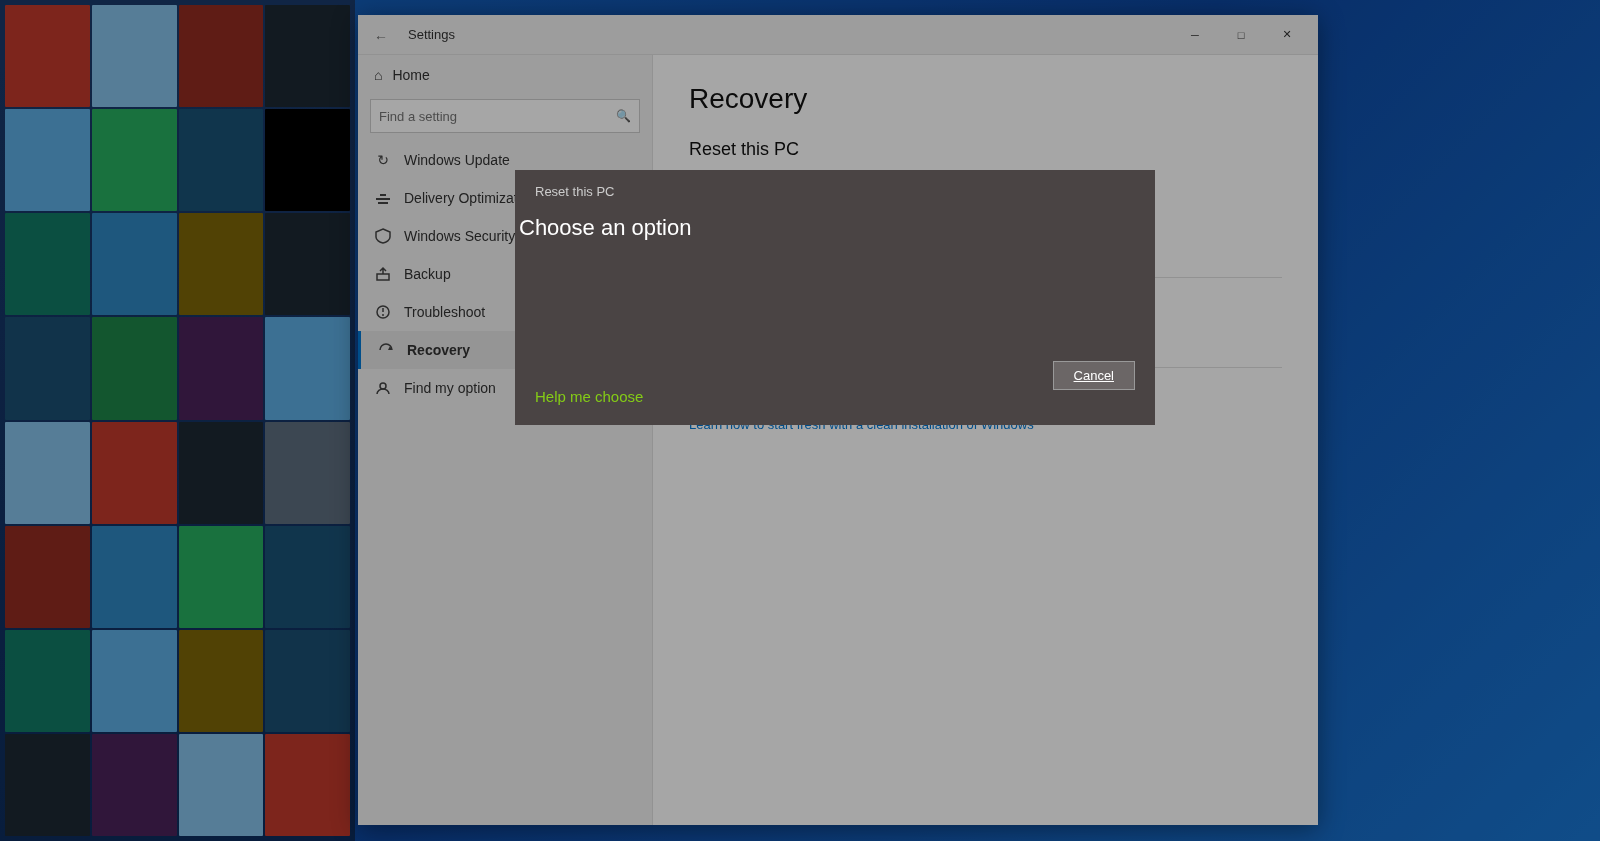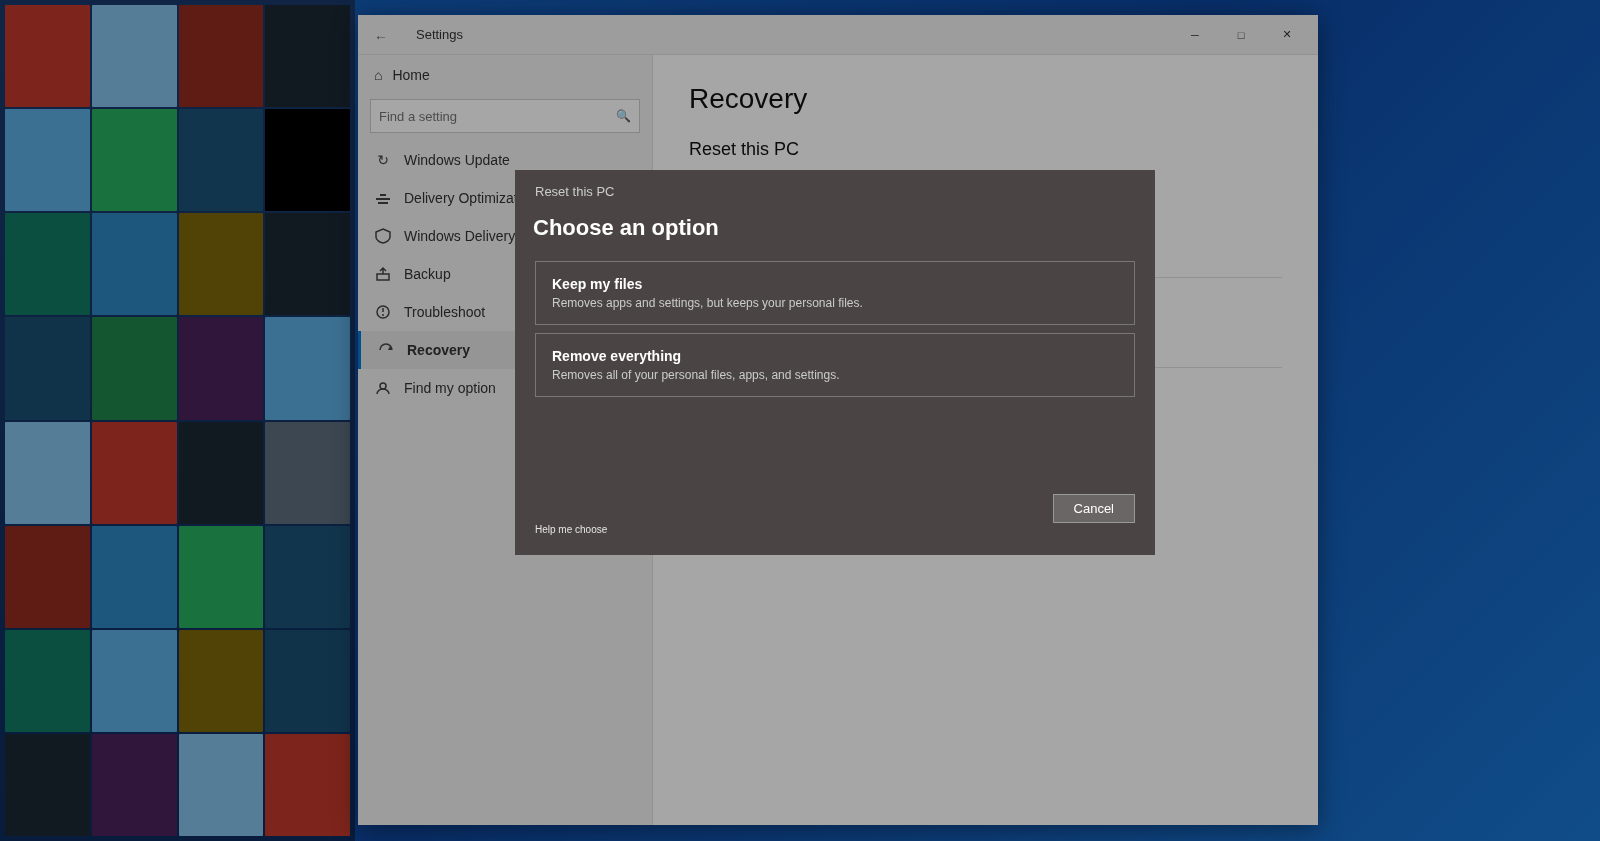--- a/index.html
+++ b/index.html
@@ -83,21 +83,21 @@
       display: flex;
       align-items: center;
       justify-content: center;
       color: #666;
       font-size: 14px;
       cursor: pointer;
       border-radius: 2px;
     }
 
     .title-bar-title {
-      margin-left: 20px;
+      margin-left: 12px;
       font-size: 13px;
       color: #333;
       flex: 1;
     }
 
     .title-bar-controls {
       display: flex;
       align-items: center;
       gap: 0;
     }
@@ -295,23 +295,23 @@
 
     .dialog-header {
       padding: 14px 20px 8px;
       font-size: 13px;
       color: #ccc;
       border-bottom: none;
     }
 
     .dialog-title {
       font-size: 22px;
-      font-weight: 700;
+      font-weight: 400;
       color: #ffffff;
-      padding: 8px 18px 20px;
+      padding: 8px 4px 20px;
     }
 
     .dialog-options {
       padding: 0 20px;
       display: flex;
       flex-direction: column;
       gap: 8px;
     }
 
     .option-card {
@@ -335,34 +335,35 @@
 
     .dialog-footer {
       display: flex;
       align-items: center;
       justify-content: space-between;
       padding: 24px 20px 20px;
       margin-top: 60px;
     }
 
     .help-link {
-      font-size: 10px;
-      color: #e5e5e5;
+      font-size: 15px;
+      color: #84cc16;
       text-decoration: none;
       cursor: pointer;
       margin-top: 43px;
     }
 
     .cancel-btn {
       padding: 6px 20px;
       background: #6b6666;
       border: 1px solid #999;
       color: white;
       font-size: 13px;
       cursor: pointer;
+      text-decoration: underline;
     }
   </style>
 </head>
 <body>
 
 <div class="desktop-bg"></div>
 
 <div class="desktop-tiles">
   <div class="tile tile-r1"></div>
     <div class="tile tile-b1"></div>
@@ -442,21 +443,21 @@
         </span>
         <span class="sidebar-item-label">Delivery Optimization</span>
       </div>
 
       <div class="sidebar-item">
         <span class="sidebar-item-icon">
           <svg width="16" height="16" viewBox="0 0 16 16">
               <path d="M8 1 L15 4 L15 9 C15 12 11.5 14.5 8 15 C4.5 14.5 1 12 1 9 L1 4 Z" fill="none" stroke="#444" stroke-width="1.5"></path>
             </svg>
         </span>
-        <span class="sidebar-item-label">Windows Delivery</span>
+        <span class="sidebar-item-label">Windows Security</span>
       </div>
 
       <div class="sidebar-item">
         <span class="sidebar-item-icon">
           <svg width="16" height="16" viewBox="0 0 16 16">
               <rect x="2" y="8" width="12" height="6" fill="none" stroke="#444" stroke-width="1.5"></rect>
               <path d="M8 2 L8 8 M5 5 L8 2 L11 5" fill="none" stroke="#444" stroke-width="1.5"></path>
             </svg>
         </span>
         <span class="sidebar-item-label">Backup</span>
@@ -519,32 +520,19 @@
 </div>
 
 <div class="overlay"></div>
 
 <div class="reset-dialog" style="position: absolute; left: 515px; top: 170px;">
 
   <div class="dialog-header">Reset this PC</div>
 
   <div class="dialog-title">Choose an option</div>
 
-  <div class="dialog-options">
-
-    <div class="option-card">
-      <div class="option-title">Keep my files</div>
-      <div class="option-desc">Removes apps and settings, but keeps your personal files.</div>
-    </div>
-
-    <div class="option-card">
-      <div class="option-title">Remove everything</div>
-      <div class="option-desc">Removes all of your personal files, apps, and settings.</div>
-    </div>
-
-  </div>
 
   <div class="dialog-footer">
     <a class="help-link">Help me choose</a>
     <button class="cancel-btn">Cancel</button>
   </div>
 
 </div>
 
 </body></html>

